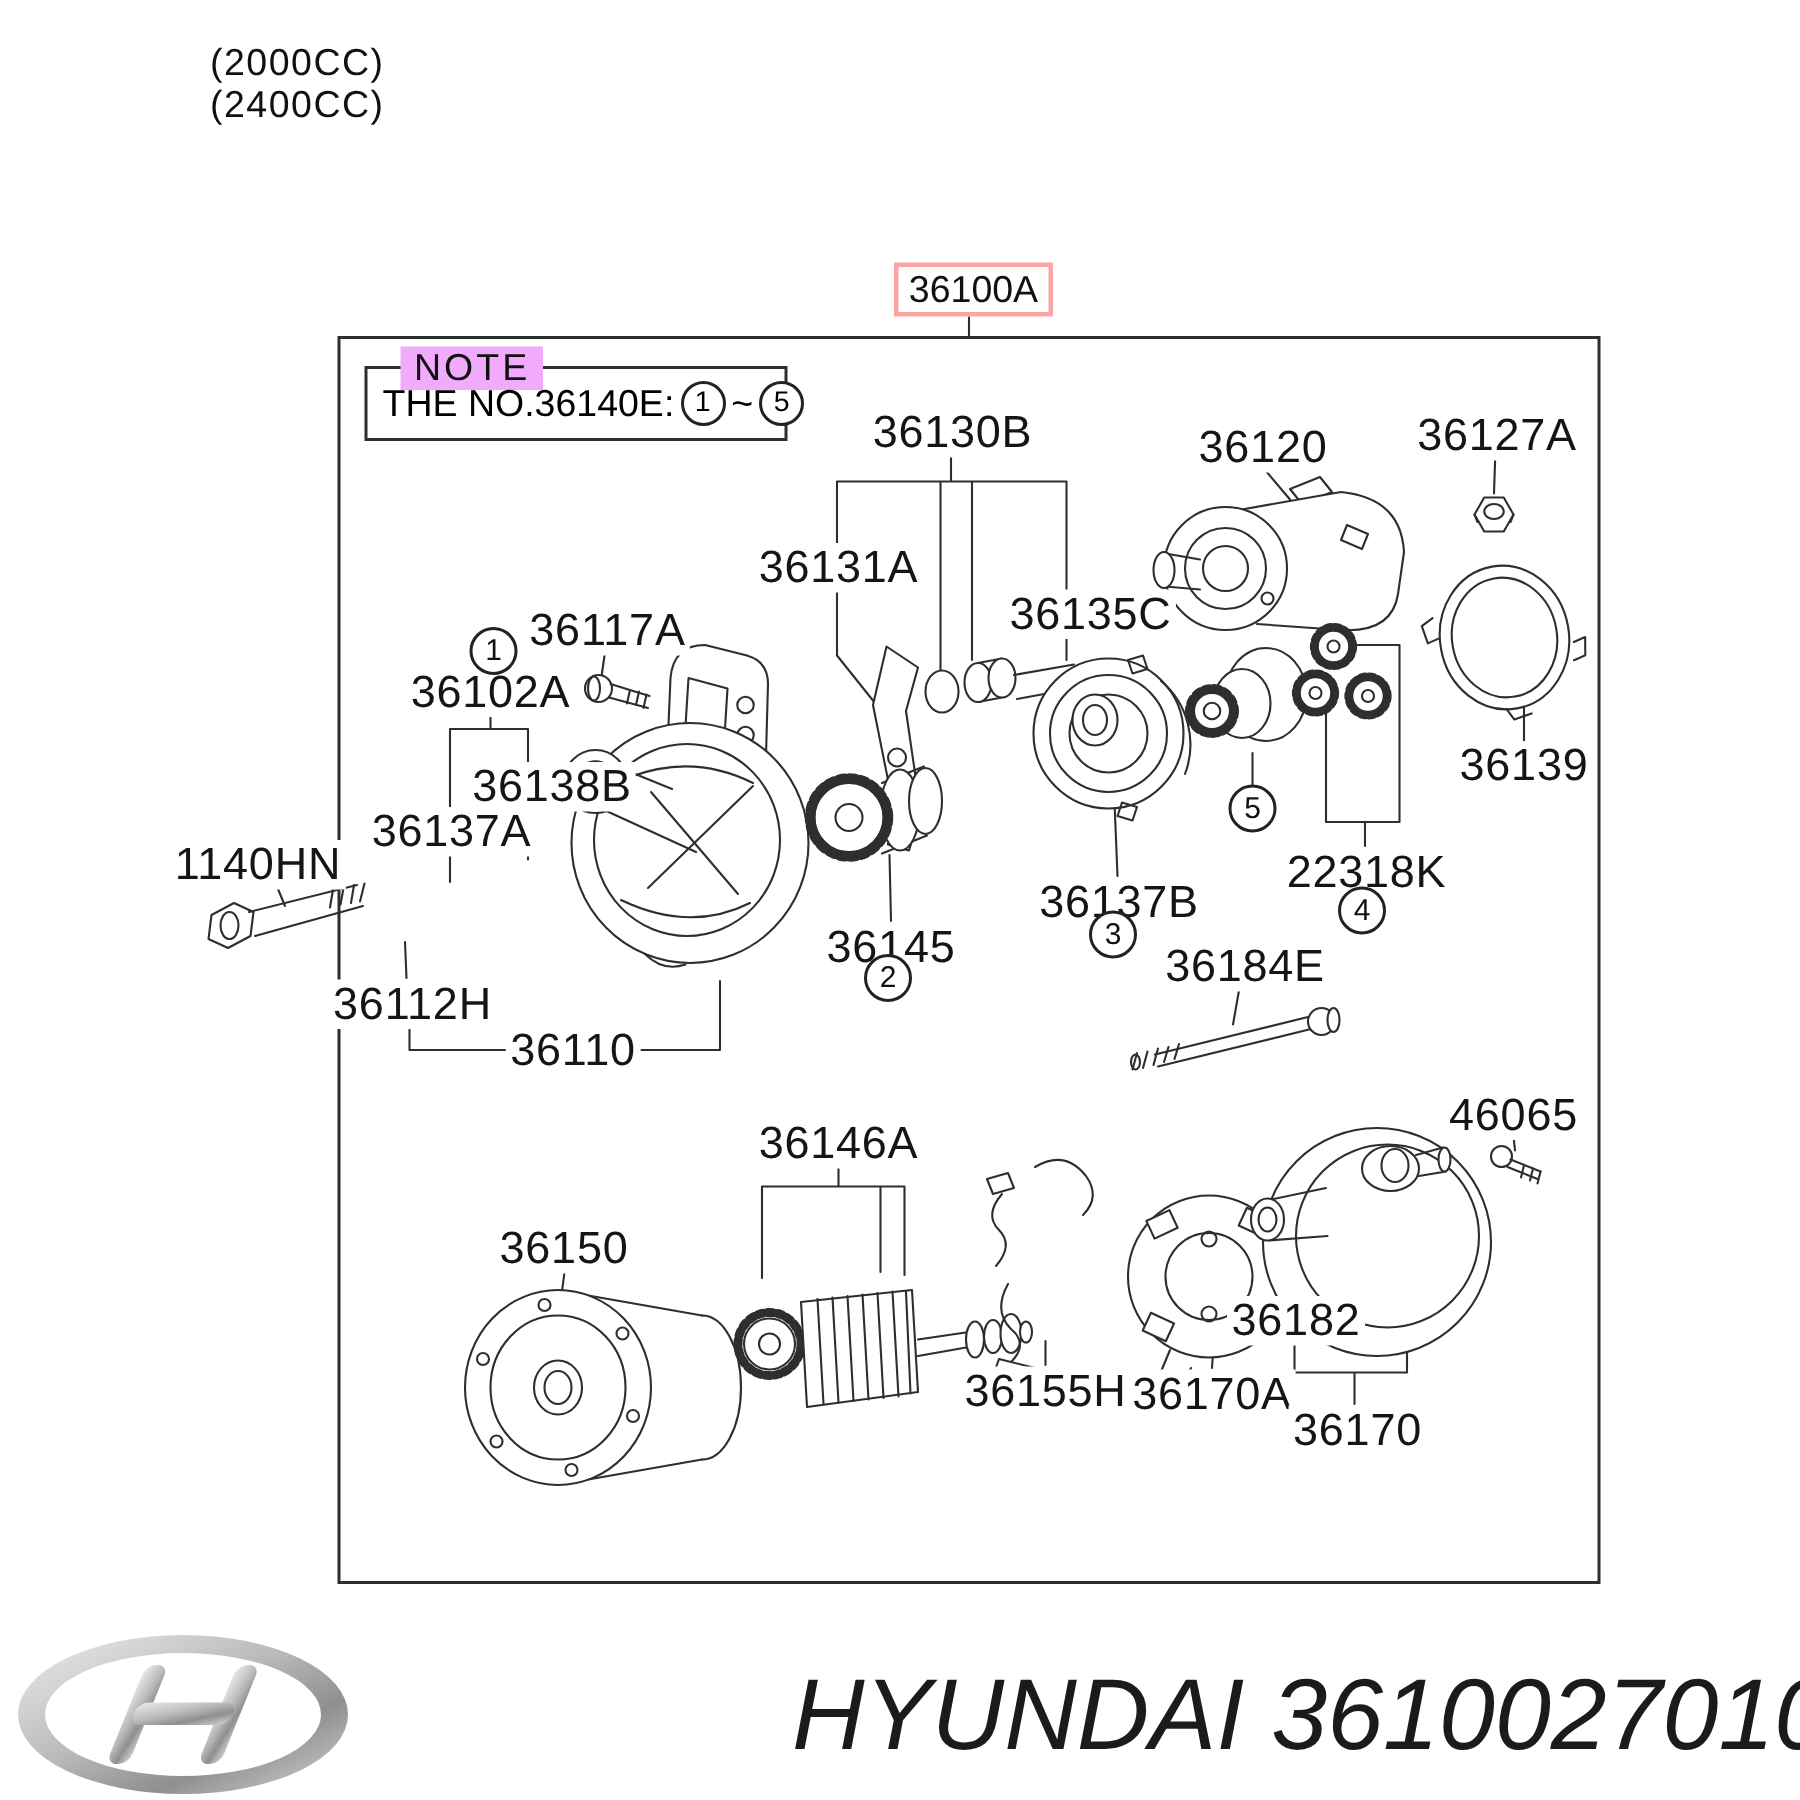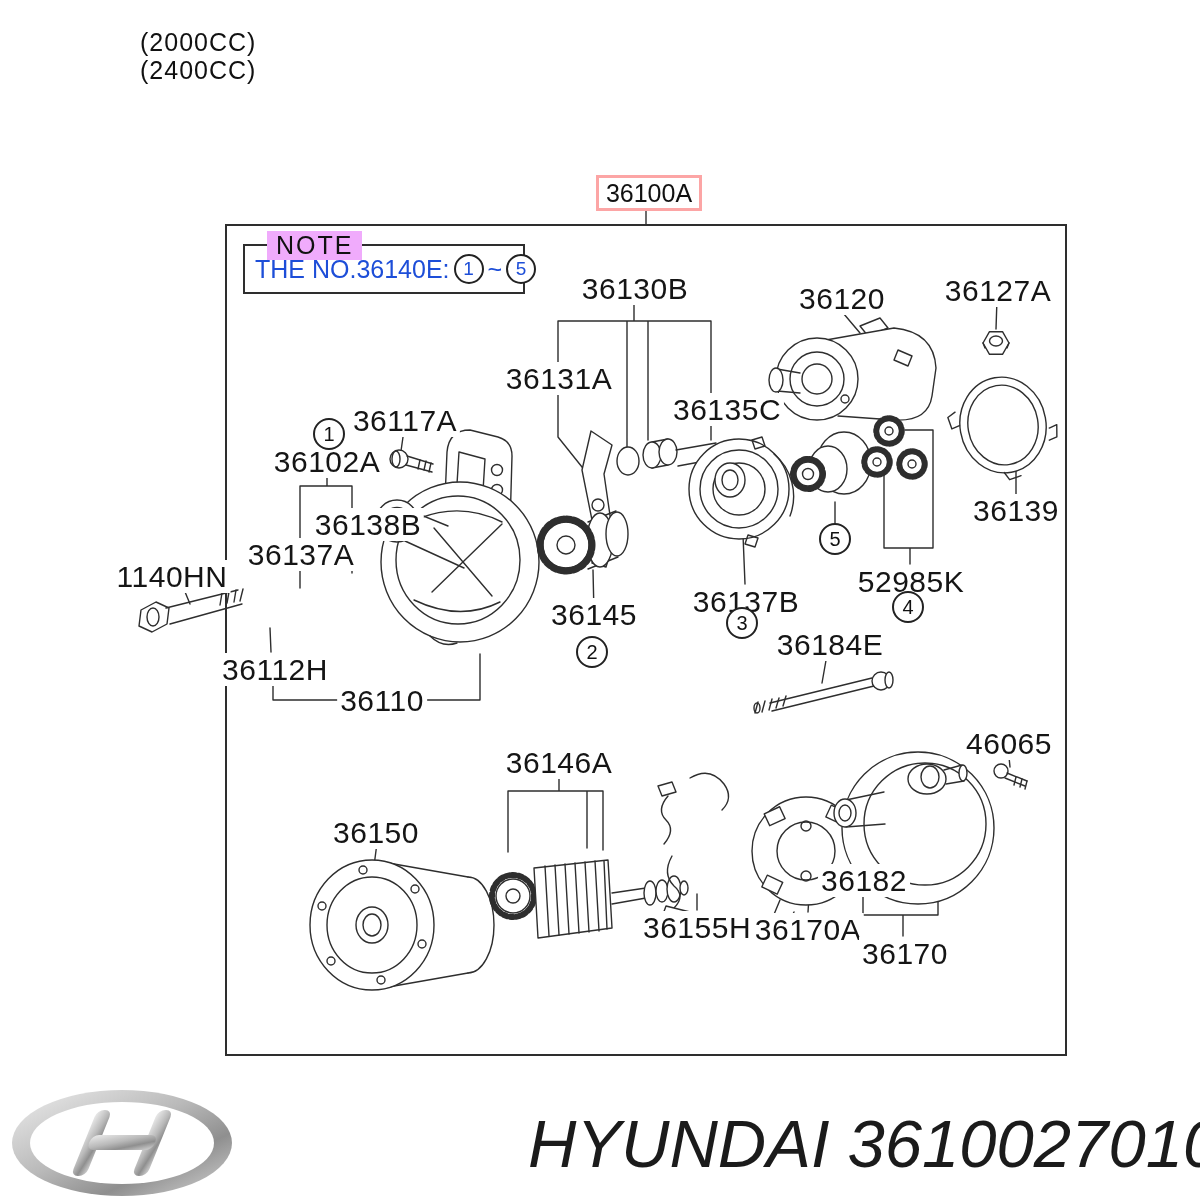--- a/index.html
+++ b/index.html
@@ -12,21 +12,21 @@
   #assembly-box{
     position:absolute;left:596px;top:175px;width:100px;height:30px;border:3px solid #fca5a5;
     display:flex;align-items:center;justify-content:center;font-size:25px;color:#111;background:#fff;
   }
   #note-box{position:absolute;left:243px;top:244px;width:278px;height:46px;border:2px solid #2e2e2e;}
   #note-title{
     position:absolute;top:-15px;left:22px;background:#f0abfc;padding:0 9px;font-size:25px;letter-spacing:2px;color:#111;
   }
   #note-content{
     position:absolute;left:10px;top:8px;display:flex;align-items:center;gap:4px;
-    font-size:25px;white-space:nowrap;color:#1d4ed8;
+    font-size:25px;white-space:nowrap;color:#000000;
   }
   .circ-sm{
     display:inline-flex;width:26px;height:26px;border:2px solid #222;border-radius:50%;
     align-items:center;justify-content:center;font-size:19px;background:#fff;flex:0 0 auto;
   }
   .plabel{
     position:absolute;transform:translateX(-50%);font-size:30px;letter-spacing:0.5px;
     background:#fff;padding:0 3px;white-space:nowrap;color:#151515;line-height:1.1;
   }
   .callout{
@@ -275,23 +275,23 @@
   <div class="plabel" style="left:998px;top:274px">36127A</div>
   <div class="plabel" style="left:559px;top:362px">36131A</div>
   <div class="plabel" style="left:727px;top:393px">36135C</div>
   <div class="plabel" style="left:405px;top:404px">36117A</div>
   <div class="plabel" style="left:327px;top:445px">36102A</div>
   <div class="plabel" style="left:368px;top:508px">36138B</div>
   <div class="plabel" style="left:301px;top:538px">36137A</div>
   <div class="plabel" style="left:1016px;top:494px">36139</div>
   <div class="plabel" style="left:172px;top:560px">1140HN</div>
   <div class="plabel" style="left:275px;top:653px">36112H</div>
-  <div class="plabel" style="left:594px;top:598px">36145</div>
+  <div class="plabel" style="left:594px;top:615px">36145</div>
   <div class="plabel" style="left:746px;top:585px">36137B</div>
-  <div class="plabel" style="left:911px;top:565px">52985K</div>
+  <div class="plabel" style="left:911px;top:565px">22318K</div>
   <div class="plabel" style="left:830px;top:628px">36184E</div>
   <div class="plabel" style="left:382px;top:684px">36110</div>
   <div class="plabel" style="left:1009px;top:727px">46065</div>
   <div class="plabel" style="left:376px;top:816px">36150</div>
   <div class="plabel" style="left:559px;top:746px">36146A</div>
   <div class="plabel" style="left:697px;top:911px">36155H</div>
   <div class="plabel" style="left:808px;top:913px">36170A</div>
   <div class="plabel" style="left:864px;top:864px">36182</div>
   <div class="plabel" style="left:905px;top:937px">36170</div>
 

